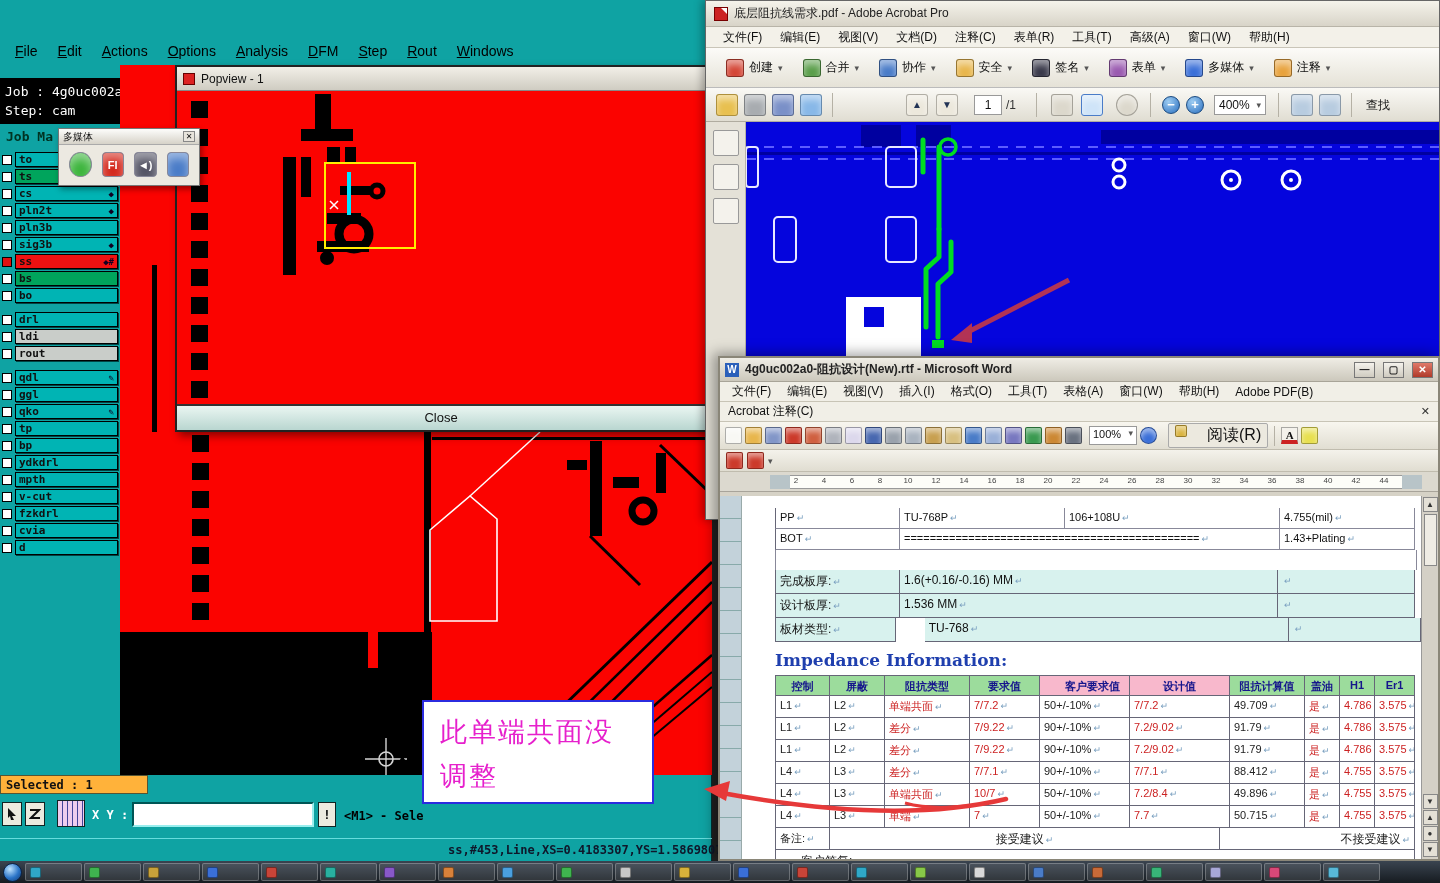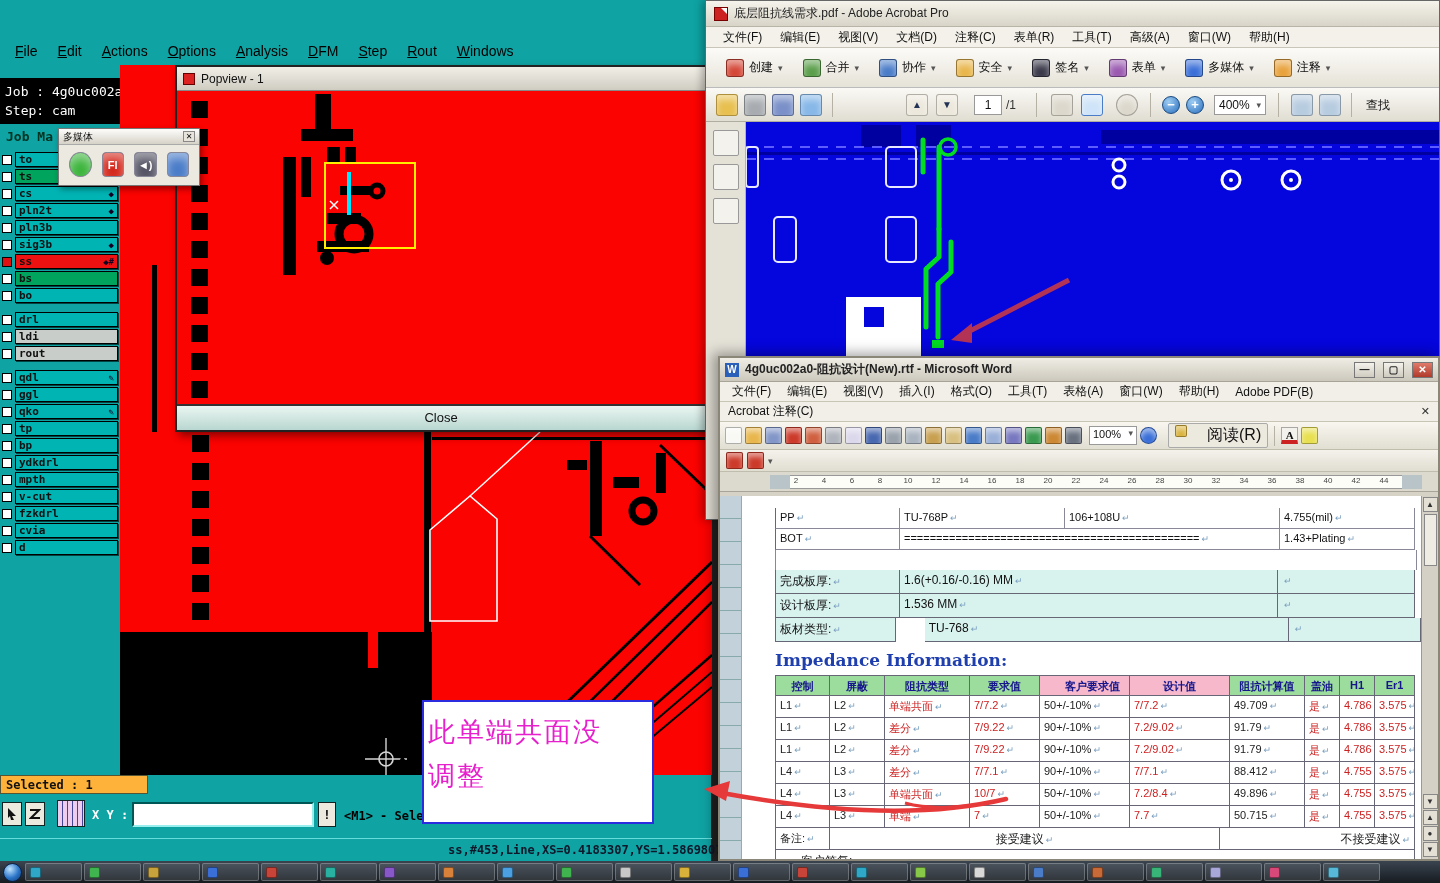--- a/index.html
+++ b/index.html
@@ -41,21 +41,21 @@
   #pv-art{position:absolute;left:0;top:24px}
 
   
   #mm{position:absolute;left:58px;top:128px;width:142px;height:58px;background:#ece9e1;border:1px solid #777;z-index:3;box-shadow:2px 3px 6px rgba(0,0,0,.4)}
   .mm-title{height:16px;background:linear-gradient(#fdfdfb,#d6d2c8);font-size:10px;display:flex;justify-content:space-between;align-items:center;padding:0 4px;border-bottom:1px solid #aaa}
   .mm-x{width:12px;height:11px;border:1px solid #888;background:#e8e4dc;font-size:8px;line-height:9px;text-align:center;cursor:pointer}
   #mm-body{display:flex;gap:10px;padding:7px 10px}
   .mm-btn{width:25px;height:25px;border:1px solid #889;border-radius:4px;color:#fff;font:bold 11px "Liberation Sans",sans-serif;display:flex;align-items:center;justify-content:center;cursor:pointer;box-shadow:inset 0 6px 8px rgba(255,255,255,.45)}
 
   
-  #annot{position:absolute;left:422px;top:700px;width:232px;height:124px;background:#fff;border:2px solid #2b2bdf;z-index:4;padding:8px 4px;color:#e620cc;font-size:27px;line-height:44px;letter-spacing:2px}
+  #annot{position:absolute;left:422px;top:700px;width:232px;height:104px;background:#fff;border:2px solid #2b2bdf;z-index:4;padding:8px 16px;color:#e620cc;font-size:27px;line-height:44px;letter-spacing:2px}
 
   
   #acro{position:absolute;left:705px;top:0;width:735px;height:520px;background:#e9e6de;border:1px solid #666;z-index:5;box-shadow:-3px 0 8px rgba(0,0,0,.3)}
   .ac-title{height:26px;background:linear-gradient(#f5f3eb,#d8d4c8);display:flex;align-items:center;gap:6px;padding:0 8px;font-size:12px;color:#222;border-bottom:1px solid #b8b4a8}
   .ac-icon{width:14px;height:14px;background:#c22;border:1px solid #700;position:relative}
   .ac-icon::after{content:"";position:absolute;right:0;top:0;border:3px solid #fff;border-left-color:transparent;border-bottom-color:transparent}
   #ac-menubar{height:21px;background:#f3f1e9;border-bottom:1px solid #c9c5b8;display:flex;align-items:center;padding-left:8px}
   .ac-menu-item{font-size:12px;padding:2px 9px;cursor:default}
   #ac-tools{height:40px;background:linear-gradient(#fcfbf8,#e5e2d7);border-bottom:1px solid #bbb;display:flex;align-items:center;gap:4px;padding:0 12px}
   .ac-tool{display:flex;align-items:center;gap:5px;padding:4px 8px;border-radius:3px;cursor:pointer}

